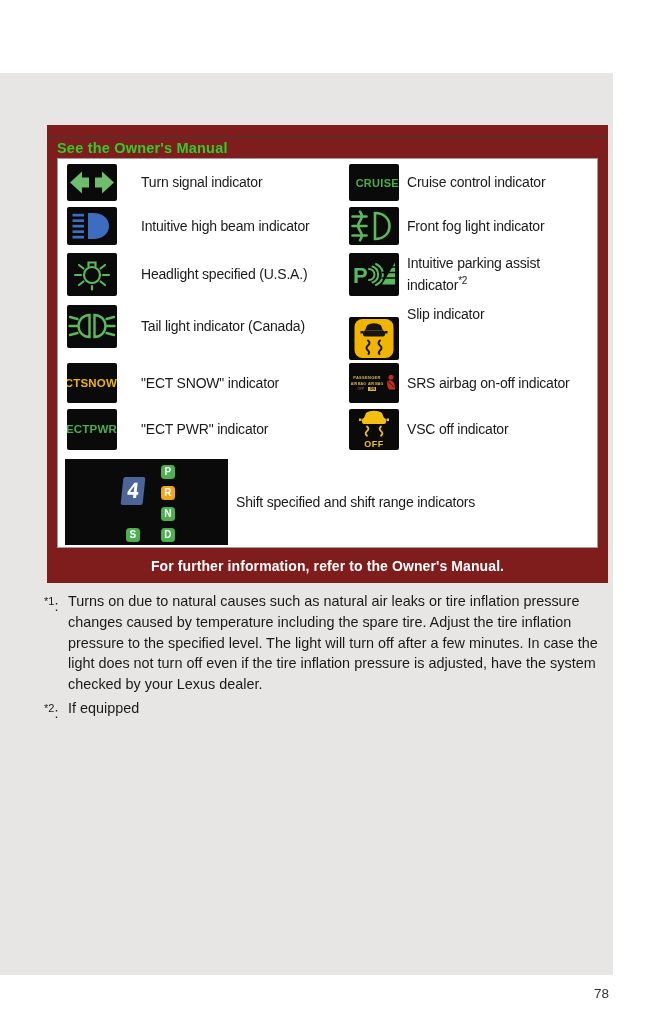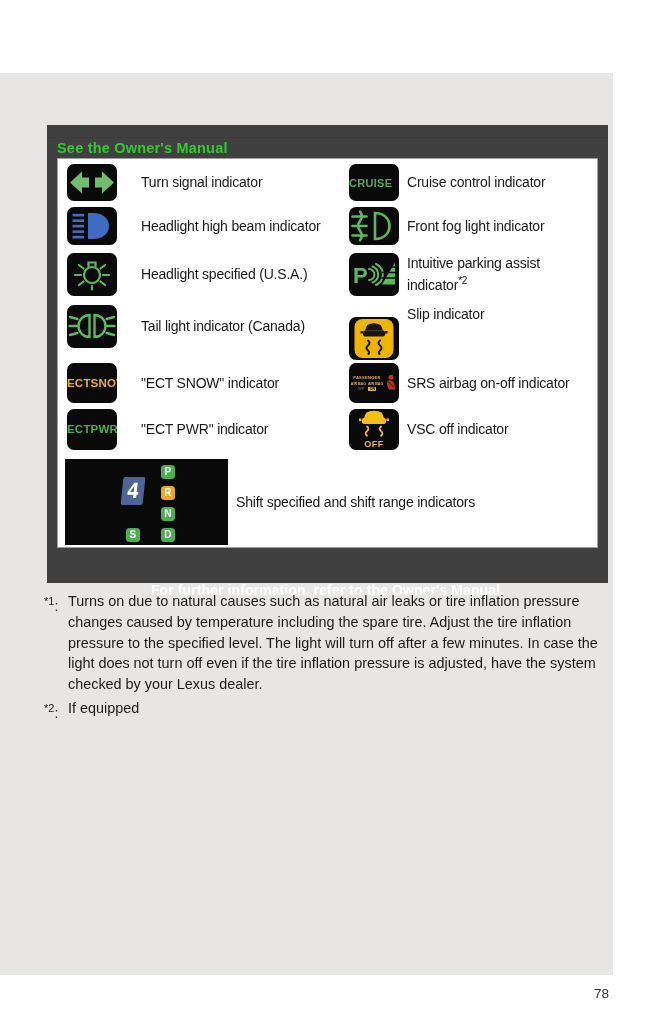--- a/index.html
+++ b/index.html
@@ -3,33 +3,33 @@
 <meta charset="utf-8">
 <style>
   html,body{margin:0;padding:0;background:#ffffff;}
   #page{
     position:relative;width:666px;height:1030px;background:#ffffff;overflow:hidden;
     font-family:"Liberation Sans",sans-serif;color:#1a1a1a;
   }
   .gray-bg{position:absolute;left:0;top:73px;width:613px;height:902px;background:#e7e6e5;}
 
   
-  .panel{position:absolute;left:47px;top:125px;width:561px;height:458px;background:#404040;text-decoration:underline;}
+  .panel{position:absolute;left:47px;top:125px;width:561px;height:458px;background:#7f1d1d;text-decoration:underline;}
   .panel-topline{position:absolute;left:0;top:12px;width:100%;height:1px;background:#3c3c3c;}
   .panel-heading{position:absolute;left:10px;top:15px;font-size:14.5px;font-weight:700;letter-spacing:.2px;color:#2ecc2e;}
   .inner-white{position:absolute;left:10px;top:33px;width:541px;height:390px;background:#ffffff;border:1px solid #9e9e9e;box-sizing:border-box;}
 
   .cell{position:absolute;display:flex;align-items:center;}
   .cell .lbl{font-size:14px;letter-spacing:-.2px;line-height:17px;}
   .cell.left-col{left:9px;}  .cell.left-col .lbl{margin-left:24px;width:212px;}
   .cell.right-col{left:291px;} .cell.right-col .lbl{margin-left:8px;width:192px;}
   sup.fref{font-size:10px;vertical-align:6px;}
 
-  .tile{background:#0a0a0a;border-radius:7px;position:relative;flex:0 0 auto;
-        display:flex;align-items:center;justify-content:flex-start;overflow:hidden;}
+  .tile{background:#0a0a0a;border-radius:2px;position:relative;flex:0 0 auto;
+        display:flex;align-items:center;justify-content:flex-end;overflow:hidden;}
   .t50x37{width:50px;height:37px;} .t50x38{width:50px;height:38px;}
   .t50x43{width:50px;height:43px;} .t50x40{width:50px;height:40px;}
   .t50x41{width:50px;height:41px;}
 
   .cruise-txt{color:#4aae4a;font-size:11px;font-weight:700;letter-spacing:.3px;}
   .ect{display:flex;flex-direction:row;align-items:center;justify-content:center;
        font-size:11.5px;font-weight:700;line-height:12.5px;letter-spacing:.2px;}
   .ect.amber{color:#f0b400;} .ect.green{color:#4aae4a;}
 
   .iconwrap{display:flex;flex-direction:column;align-items:center;margin-top:12px;}
@@ -51,21 +51,21 @@
   .shift-box{position:absolute;left:7px;top:300px;width:163px;height:86px;background:#0a0a0a;}
   .shift-digit{position:absolute;left:57px;top:18px;width:22px;height:28px;background:#4d6499;border-radius:2px;
                color:#fff;font-family:"DejaVu Sans Mono",monospace;font-weight:700;font-size:21px;
                display:flex;align-items:center;justify-content:center;transform:skewX(-6deg);}
   .shift-letter{position:absolute;width:13.5px;height:13.5px;border-radius:3.5px;color:#fff;
                 font-size:10px;font-weight:700;display:flex;align-items:center;justify-content:center;}
   .sl-green{background:#4caf50;} .sl-amber{background:#f0a818;}
   .shift-label{position:absolute;left:178px;top:300px;height:86px;width:340px;display:flex;align-items:center;
                font-size:14px;letter-spacing:-.2px;}
 
-  .panel-footer{position:absolute;left:0;top:447px;width:100%;height:35px;display:flex;align-items:center;justify-content:center;}
+  .panel-footer{position:absolute;left:0;top:423px;width:100%;height:35px;display:flex;align-items:center;justify-content:center;}
   .panel-footer span{color:#ffffff;font-size:14px;font-weight:700;letter-spacing:.1px;}
 
   
   .footnotes{position:absolute;left:44px;top:591px;width:564px;font-size:14.4px;line-height:20.8px;}
   .fn{display:flex;}
   .fn-marker{flex:0 0 24px;white-space:nowrap;}
   .fn-marker .m{font-size:11px;vertical-align:6px;}
   .fn-text{flex:1;}
   .fn2{margin-top:3px;}
 
@@ -106,21 +106,21 @@
             <path d="M21,6 h5.5 c9,0 15.5,5.4 15.5,13 s-6.5,13 -15.5,13 H21 z" fill="#3d6cc0"></path>
             <g fill="#3d6cc0">
               <rect x="5.5" y="6.8" width="11.5" height="2.7"></rect>
               <rect x="5.5" y="12.3" width="11.5" height="2.7"></rect>
               <rect x="5.5" y="17.8" width="11.5" height="2.7"></rect>
               <rect x="5.5" y="23.3" width="11.5" height="2.7"></rect>
               <rect x="5.5" y="28.8" width="11.5" height="2.7"></rect>
             </g>
           </svg>
         </div>
-        <div class="lbl">Headlight high beam indicator</div>
+        <div class="lbl">Intuitive high beam indicator</div>
       </div>
 
       <div class="cell right-col" style="top:48px;">
         <div class="tile t50x38">
           <svg width="50" height="38" viewBox="0 0 50 38">
             <g stroke="#5cb85c" stroke-width="2.6" fill="none" stroke-linecap="round">
               <path d="M26,6 c8.5,0 14.5,5.4 14.5,13 s-6,13 -14.5,13 z"></path>
               <path d="M11,4.5 q3.5,4.8 0,9.6 q-3.5,4.8 0,9.6 q3.5,4.8 0,9.6"></path>
               <line x1="3.5" y1="9.5" x2="17.5" y2="9.5"></line>
               <line x1="3.5" y1="19" x2="17.5" y2="19"></line>

